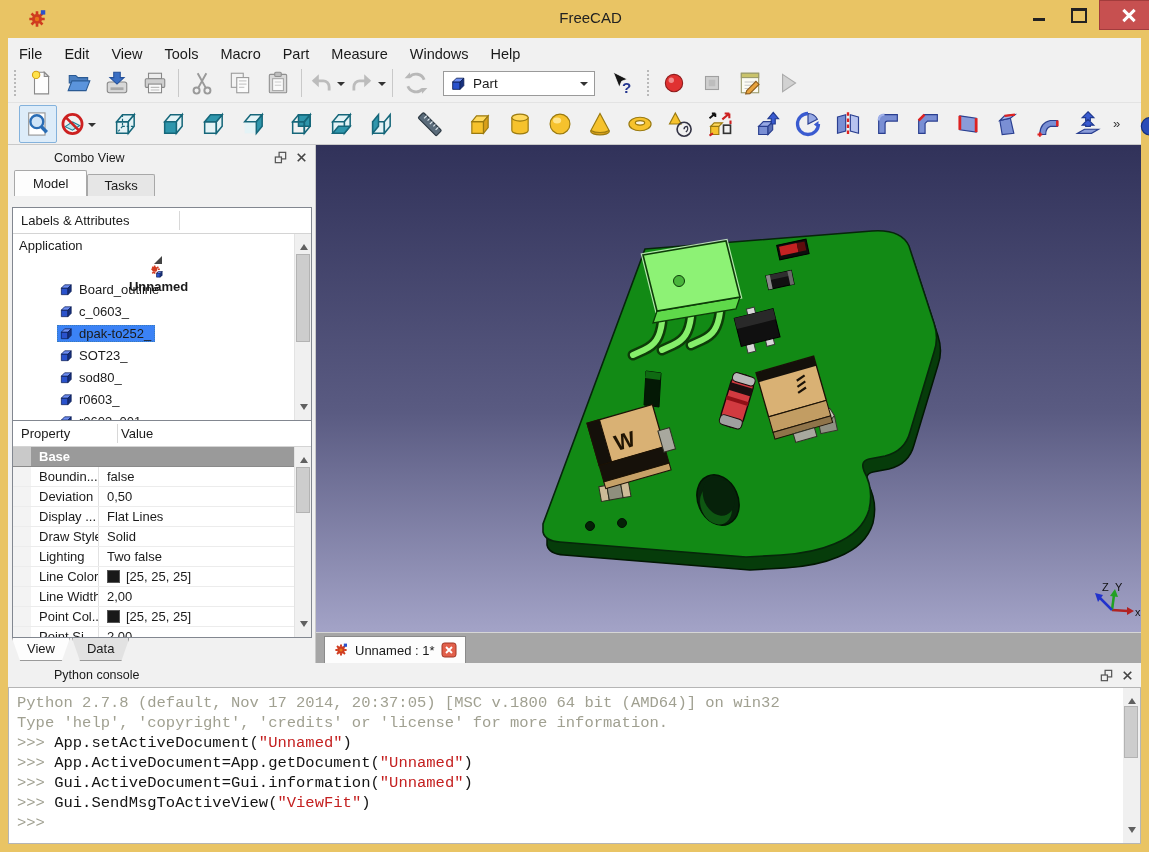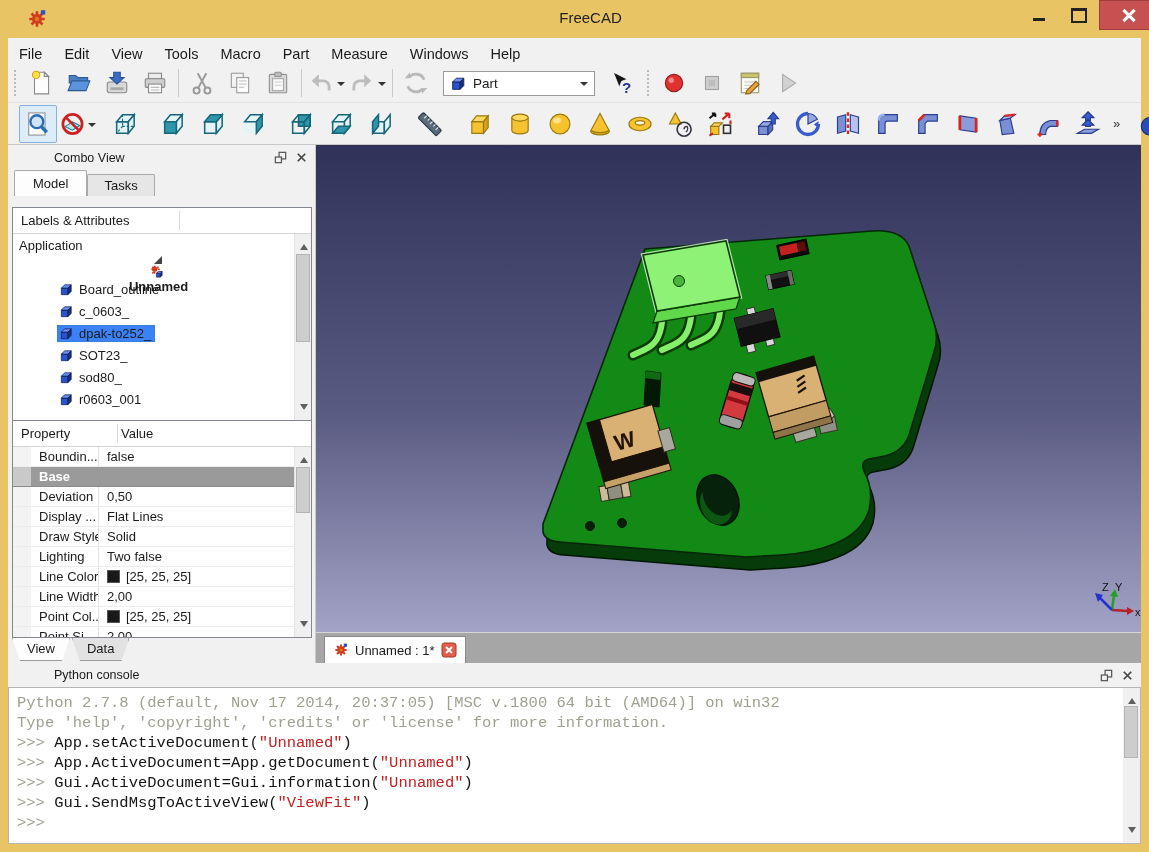--- a/index.html
+++ b/index.html
@@ -672,48 +672,56 @@
               <use href="#icon-part"></use>
             </svg>
             <span>sod80_</span>
           </div>
         </div>
         <div class="trow ind2">
           <div class="selwrap">
             <svg>
               <use href="#icon-part"></use>
             </svg>
+            <span>r0603_</span>
+          </div>
+        </div>
+        <div class="trow ind2">
+          <div class="selwrap">
+            <svg>
+              <use href="#icon-part"></use>
+            </svg>
             <span>r0603_001</span>
           </div>
         </div>
       </div>
     <div class="sb">
       <div class="tri up"></div>
       <div class="thumb" style="top:20px;height:88px"></div>
       <div class="tri dn"></div>
     </div>
   </div>
 
   <div class="splitter"></div>
 
   <div class="box prop-box">
     <div class="box-head prop-head">
       <span class="col1" style="width:96px">Property</span>
       <span style="padding-left:12px">Value</span>
       <div class="vline" style="left:104px"></div>
     </div>
     <div class="prop-rows">
+        <div class="prow group">
+          <div class="pname">Base</div>
+        </div>
         <div class="prow">
           <div class="pname">Boundin...</div>
           <div class="pval">
             <span>false</span>
           </div>
-        </div>
-        <div class="prow group">
-          <div class="pname">Base</div>
         </div>
         <div class="prow">
           <div class="pname">Deviation</div>
           <div class="pval">
             <span>0,50</span>
           </div>
         </div>
         <div class="prow">
           <div class="pname">Display ...</div>
           <div class="pval">

